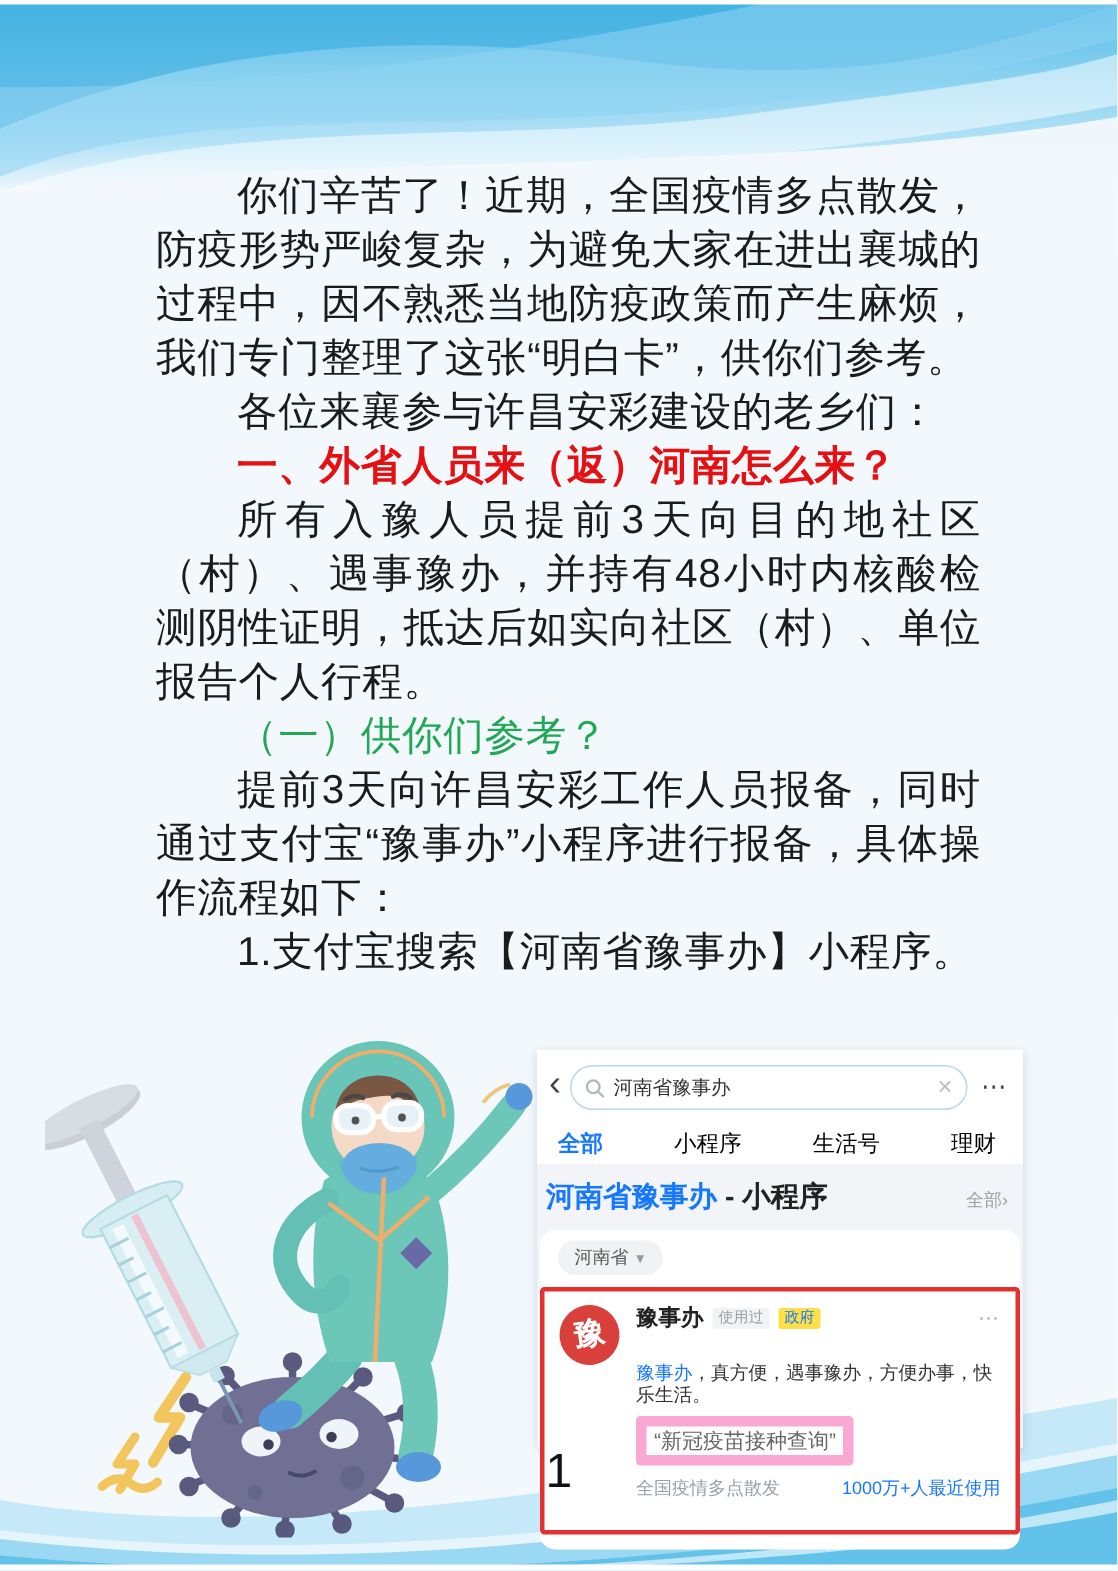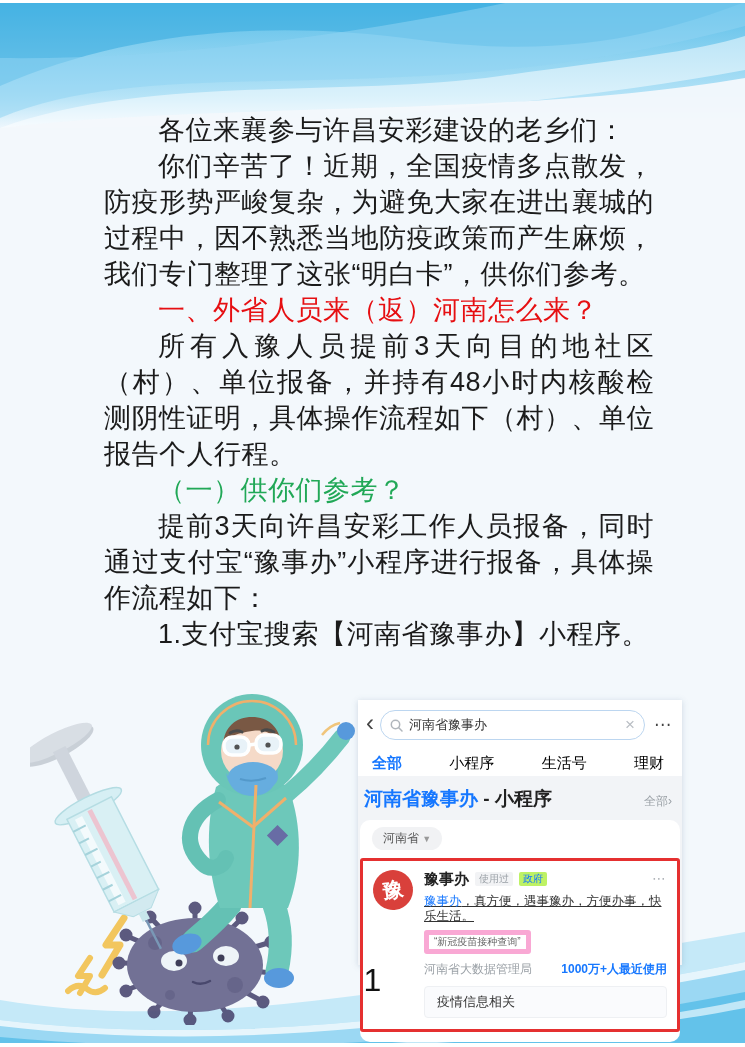--- a/index.html
+++ b/index.html
@@ -12,21 +12,21 @@
   
   .deco-top { position:absolute; left:0; top:0; width:745px; height:128px; z-index:1; }
   .deco-bottom { position:absolute; left:0; bottom:0; width:745px; height:125px; z-index:1; }
   
   .doc {
     position:absolute; left:104px; top:112px; width:550px; z-index:2;
     font-size:27px; line-height:36px; letter-spacing:0.5px;
     text-align:justify;
   }
   .doc p { margin:0; text-indent:2em; }
-  .heading-red { color:#e60f12; font-weight:400; }
+  .heading-red { color:#e60f12; font-weight:700; }
   .heading-green { color:#21a857; }
   
   .illustration { position:absolute; left:30px; top:675px; width:335px; height:350px; z-index:3; }
   
   .phone {
     position:absolute; left:358px; top:700px; width:324px; height:265px; z-index:4;
     background:#ffffff; box-shadow:0 1px 6px rgba(90,120,150,.25);
     font-size:13px; color:#333; line-height:1.25; letter-spacing:0;
   }
   .searchrow { display:flex; align-items:center; padding:10px 10px 4px 8px; background:#fff; }
@@ -65,32 +65,32 @@
   .appicon {
     width:40px; height:40px; border-radius:50%; background:#d9403b; flex:0 0 40px;
     color:#fff; font-size:21px; display:flex; align-items:center; justify-content:center;
     font-weight:bold; transform:rotate(-8deg);
   }
   .cardcol { flex:1; margin-left:11px; min-width:0; }
   .titlerow { display:flex; align-items:center; }
   .apptitle { font-size:15px; font-weight:bold; color:#222; }
   .badge { font-size:10px; border-radius:2px; padding:1px 4px; margin-left:6px;text-align:right; }
   .badge.used { background:#f2f3f5; color:#9aa0a6; }
-  .badge.gov { background:#bef264; color:#1677ff; }
+  .badge.gov { background:#fde047; color:#1677ff; }
   .card-more { margin-left:auto; color:#b0b4b9; font-size:14px; letter-spacing:1px; }
-  .descrow { margin-top:5px; font-size:12.5px; color:#333;text-decoration:underline; }
+  .descrow { margin-top:19px; font-size:12.5px; color:#333; }
   .descrow .blue { color:#1677ff; }
   .tagrow { margin-top:5px; }
   .tag {
-    display:inline-block; border:5px solid #f9a8d4; border-radius:3px;
-    font-size:10px; color:#666; padding:1px 5px; background:#fff;
+    display:inline-block; border:7px solid #f9a8d4; border-radius:3px;
+    font-size:14px; color:#666; padding:1px 5px; background:#fff;
   }
   .provrow { display:flex; justify-content:space-between; margin-top:8px; font-size:12px; }
   .provider { color:#9aa0a6; }
-  .usage { color:#1677ff;font-weight:bold; }
+  .usage { color:#1677ff; }
   .btnrow { display:flex; gap:12px; margin-top:9px; }
   .minibtn {
     flex:1; height:30px; background:#fafbfd; border:1px solid #eef0f3; border-radius:4px;
     display:flex; align-items:center; justify-content:flex-start; padding-left:12px;
     font-size:13px; color:#333;
   }
   
   .pagenum {
     position:absolute; left:0; right:0; top:962px; text-align:center; z-index:5;
     font-size:32px; color:#111;
@@ -120,24 +120,24 @@
   <svg class="deco-bottom" viewBox="0 0 745 125" preserveAspectRatio="none">
     <path d="M0,78 C200,112 430,64 745,10 L745,125 L0,125 Z" fill="#c5e9f8"></path>
     <path d="M0,98 C240,126 480,92 745,40 L745,125 L0,125 Z" fill="#9bd8f3"></path>
     <path d="M0,98 C240,126 480,92 745,40 L745,48 C480,100 240,132 0,104 Z" fill="#ffffff" opacity="0.75"></path>
     <path d="M0,115 C280,140 530,112 745,70 L745,125 L0,125 Z" fill="#63c2ea"></path>
     <path d="M300,125 C470,120 640,100 745,78 L745,86 C620,110 460,124 300,125 Z" fill="#ffffff" opacity="0.6"></path>
     <rect x="0" y="121" width="745" height="4" fill="#ffffff"></rect>
   </svg>
 
   <div class="doc">
+    <p>你们辛苦了！近期，全国疫情多点散发，防疫形势严峻复杂，为避免大家在进出襄城的过程中，因不熟悉当地防疫政策而产生麻烦，我们专门整理了这张“明白卡”，供你们参考。</p>
     <p>各位来襄参与许昌安彩建设的老乡们：</p>
-    <p>你们辛苦了！近期，全国疫情多点散发，防疫形势严峻复杂，为避免大家在进出襄城的过程中，因不熟悉当地防疫政策而产生麻烦，我们专门整理了这张“明白卡”，供你们参考。</p>
     <p class="heading-red">一、外省人员来（返）河南怎么来？</p>
-    <p>所有入豫人员提前3天向目的地社区（村）、单位报备，并持有48小时内核酸检测阴性证明，具体操作流程如下（村）、单位报告个人行程。</p>
+    <p>所有入豫人员提前3天向目的地社区（村）、遇事豫办，并持有48小时内核酸检测阴性证明，抵达后如实向社区（村）、单位报告个人行程。</p>
     <p class="heading-green">（一）供你们参考？</p>
     <p>提前3天向许昌安彩工作人员报备，同时通过支付宝“豫事办”小程序进行报备，具体操作流程如下：</p>
     <p>1.支付宝搜索【河南省豫事办】小程序。</p>
   </div>
 
   <svg class="illustration" viewBox="0 0 335 350">
     <g opacity="0.92">
 
       <g stroke="#f2c150" stroke-width="7" fill="none" stroke-linejoin="round" stroke-linecap="round">
         <path d="M94,243 L76,270 L90,270 L72,300"></path>
@@ -281,25 +281,24 @@
                 <span class="badge gov">政府</span>
                 <span class="card-more">⋯</span>
               </div>
               <div class="descrow">
                 <span class="blue">豫事办</span><span>，真方便，遇事豫办，方便办事，快乐生活。</span>
               </div>
               <div class="tagrow">
                 <span class="tag">“新冠疫苗接种查询”</span>
               </div>
               <div class="provrow">
-                <span class="provider">河南省大数据管理局</span>
+                <span class="provider">全国疫情多点散发</span>
                 <span class="usage">1000万+人最近使用</span>
               </div>
               <div class="btnrow">
-                <div class="minibtn">疫情信息相关</div>
               </div>
             </div>
           </div>
         </div>
       </div>
     </div>
   </div>
 
   <div class="pagenum">1</div>
 

